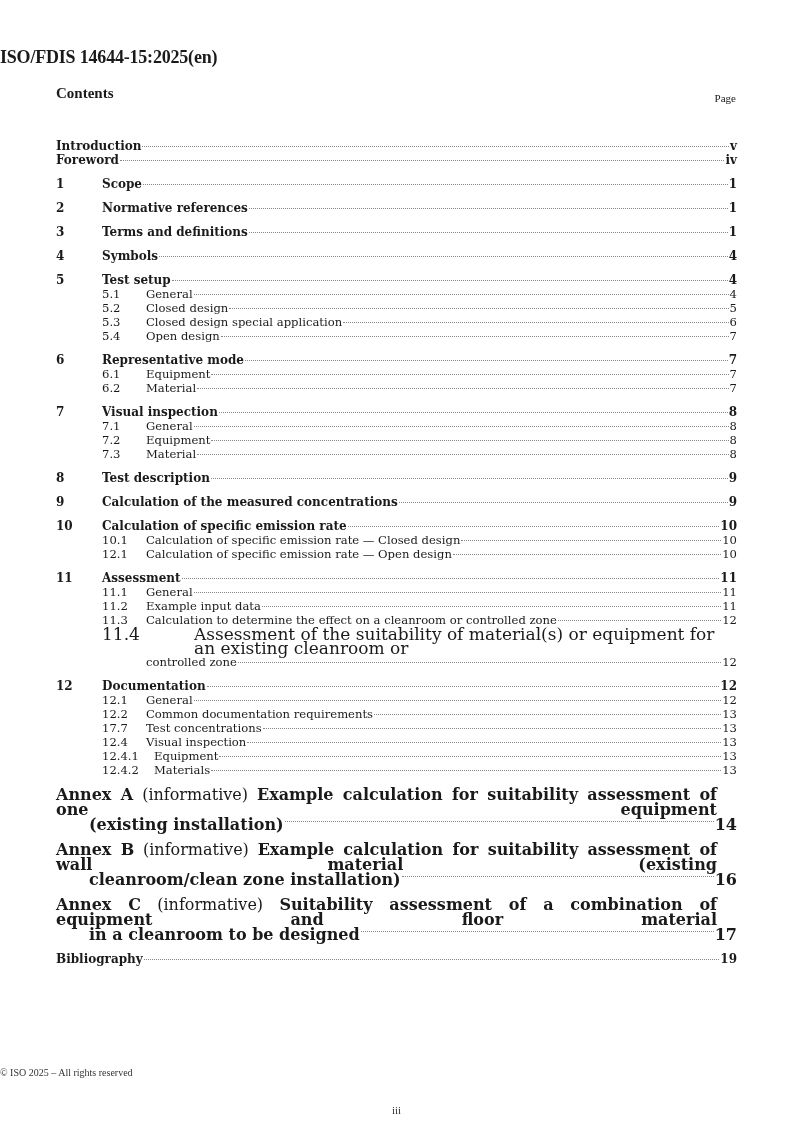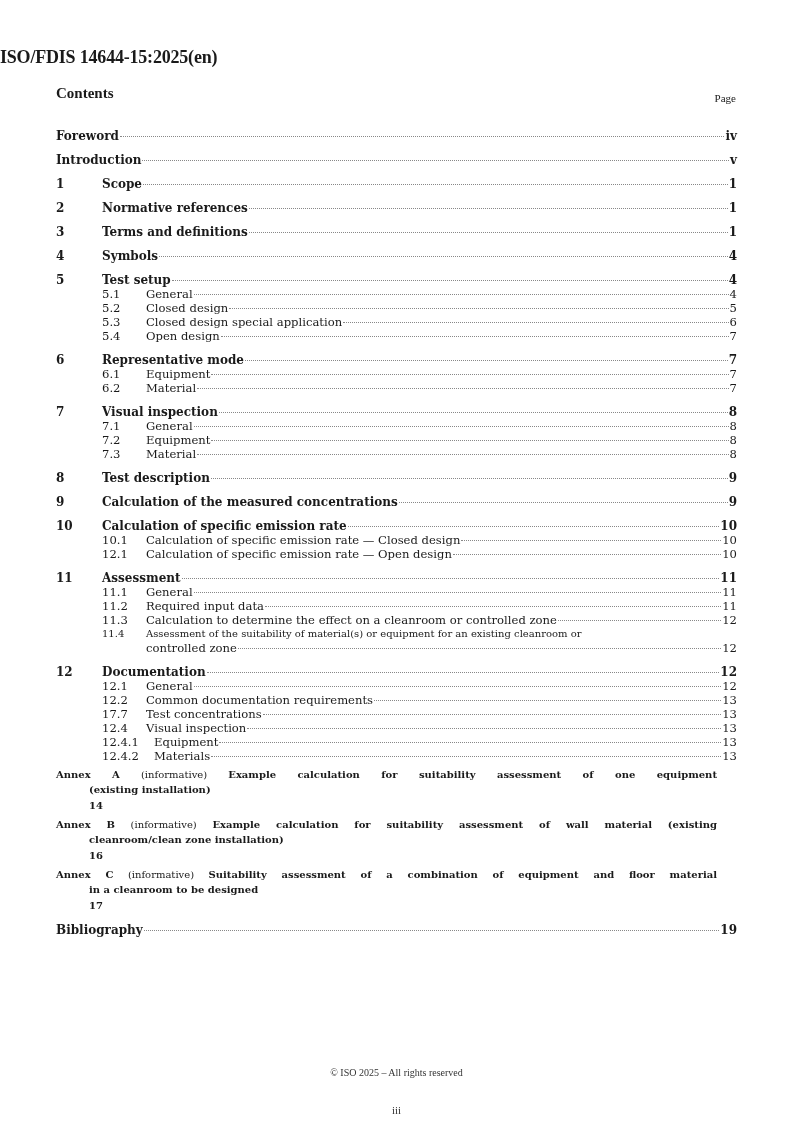--- a/index.html
+++ b/index.html
@@ -39,65 +39,65 @@
   .toc-row .title { flex: 0 0 auto; white-space: nowrap; }
   .toc-row .leader {
     flex: 1 1 auto; margin: 0 1px; border-bottom: 1px dotted #888; height: 0;
     position: relative; top: -3px; min-width: 4px;
   }
   .toc-row .pg { flex: 0 0 auto; text-align: right; }
   .toc-row.major .pg { font-weight: bold; }
 
   .wrap-row { margin-top: 3px; line-height: 14px; }
   .wrap-row .line1 { display: flex; }
-  .wrap-row.minor .line1 { padding-left: 46px; font-size: 10px; }
+  .wrap-row.minor .line1 { padding-left: 46px; font-size: 17px; gap: 48px; }
   .wrap-row .line1 .num { width: 44px; flex: 0 0 auto; }
   .wrap-row .line2 { display: flex; align-items: baseline; justify-content: space-between; }
   .wrap-row.minor .line2 { padding-left: 90px; font-size: 11.6px; }
 
-  .annex { margin-top: 4px; line-height: 15px; font-size: 10px; }
+  .annex { margin-top: 10px; line-height: 15px; font-size: 16px; }
   .annex .line1 { text-align: justify; text-align-last: justify; padding-right: 20px; }
-  .annex .line2 { display: flex; align-items: flex-start; padding-left: 33px; font-weight: bold; flex-direction: column; }
+  .annex .line2 { display: flex; align-items: center; padding-left: 33px; font-weight: bold; }
   .annex .label { font-weight: bold; }
   .annex .info { font-weight: normal; }
   .annex .head { font-weight: bold; }
   .annex .pg { font-weight: bold; }
   .annex .leader, .wrap-row .leader {
     flex: 1 1 auto; margin: 0 1px; border-bottom: 1px dotted #888; height: 0;
     position: relative; top: -3px;
   }
 
   .footer-copy {
-    position: absolute; top: 1067px; left: 0; width: 793px; text-align: center;
+    position: absolute; top: 1067px; left: 0; width: 793px; 
     font-family: "Liberation Serif", serif; font-size: 10px; color: #333;
   }
   .footer-page {
     position: absolute; top: 1083px; left: 0; width: 793px; text-align: center;
     font-family: "Liberation Serif", serif; font-size: 11px; color: #333; margin-top: 21px;
   }
 </style>
 </head>
 <body>
 
 <div class="doc-header">ISO/FDIS 14644-15:2025(en)</div>
 <div class="contents-title">Contents</div>
 <div class="page-label">Page</div>
 
 <div class="toc">
 
+  <div class="toc-row major">
+    <span class="title">Introduction</span>
+    <span class="leader"></span>
+    <span class="pg">v</span>
+  </div>
   <div class="toc-row major first">
     <span class="title">Foreword</span>
     <span class="leader"></span>
     <span class="pg">iv</span>
   </div>
-  <div class="toc-row major">
-    <span class="title">Introduction</span>
-    <span class="leader"></span>
-    <span class="pg">v</span>
-  </div>
 
   <div class="toc-row major">
     <span class="num">1</span>
     <span class="title">Scope</span>
     <span class="leader"></span>
     <span class="pg">1</span>
   </div>
   <div class="toc-row major">
     <span class="num">2</span>
     <span class="title">Normative references</span>
@@ -231,21 +231,21 @@
     <span class="pg">11</span>
   </div>
   <div class="toc-row minor">
     <span class="num">11.1</span>
     <span class="title">General</span>
     <span class="leader"></span>
     <span class="pg">11</span>
   </div>
   <div class="toc-row minor">
     <span class="num">11.2</span>
-    <span class="title">Required input data</span>
+    <span class="title">Example input data</span>
     <span class="leader"></span>
     <span class="pg">11</span>
   </div>
   <div class="toc-row minor">
     <span class="num">11.3</span>
     <span class="title">Calculation to determine the effect on a cleanroom or controlled zone</span>
     <span class="leader"></span>
     <span class="pg">12</span>
   </div>
   <div class="wrap-row minor" style="margin-top:0;">

